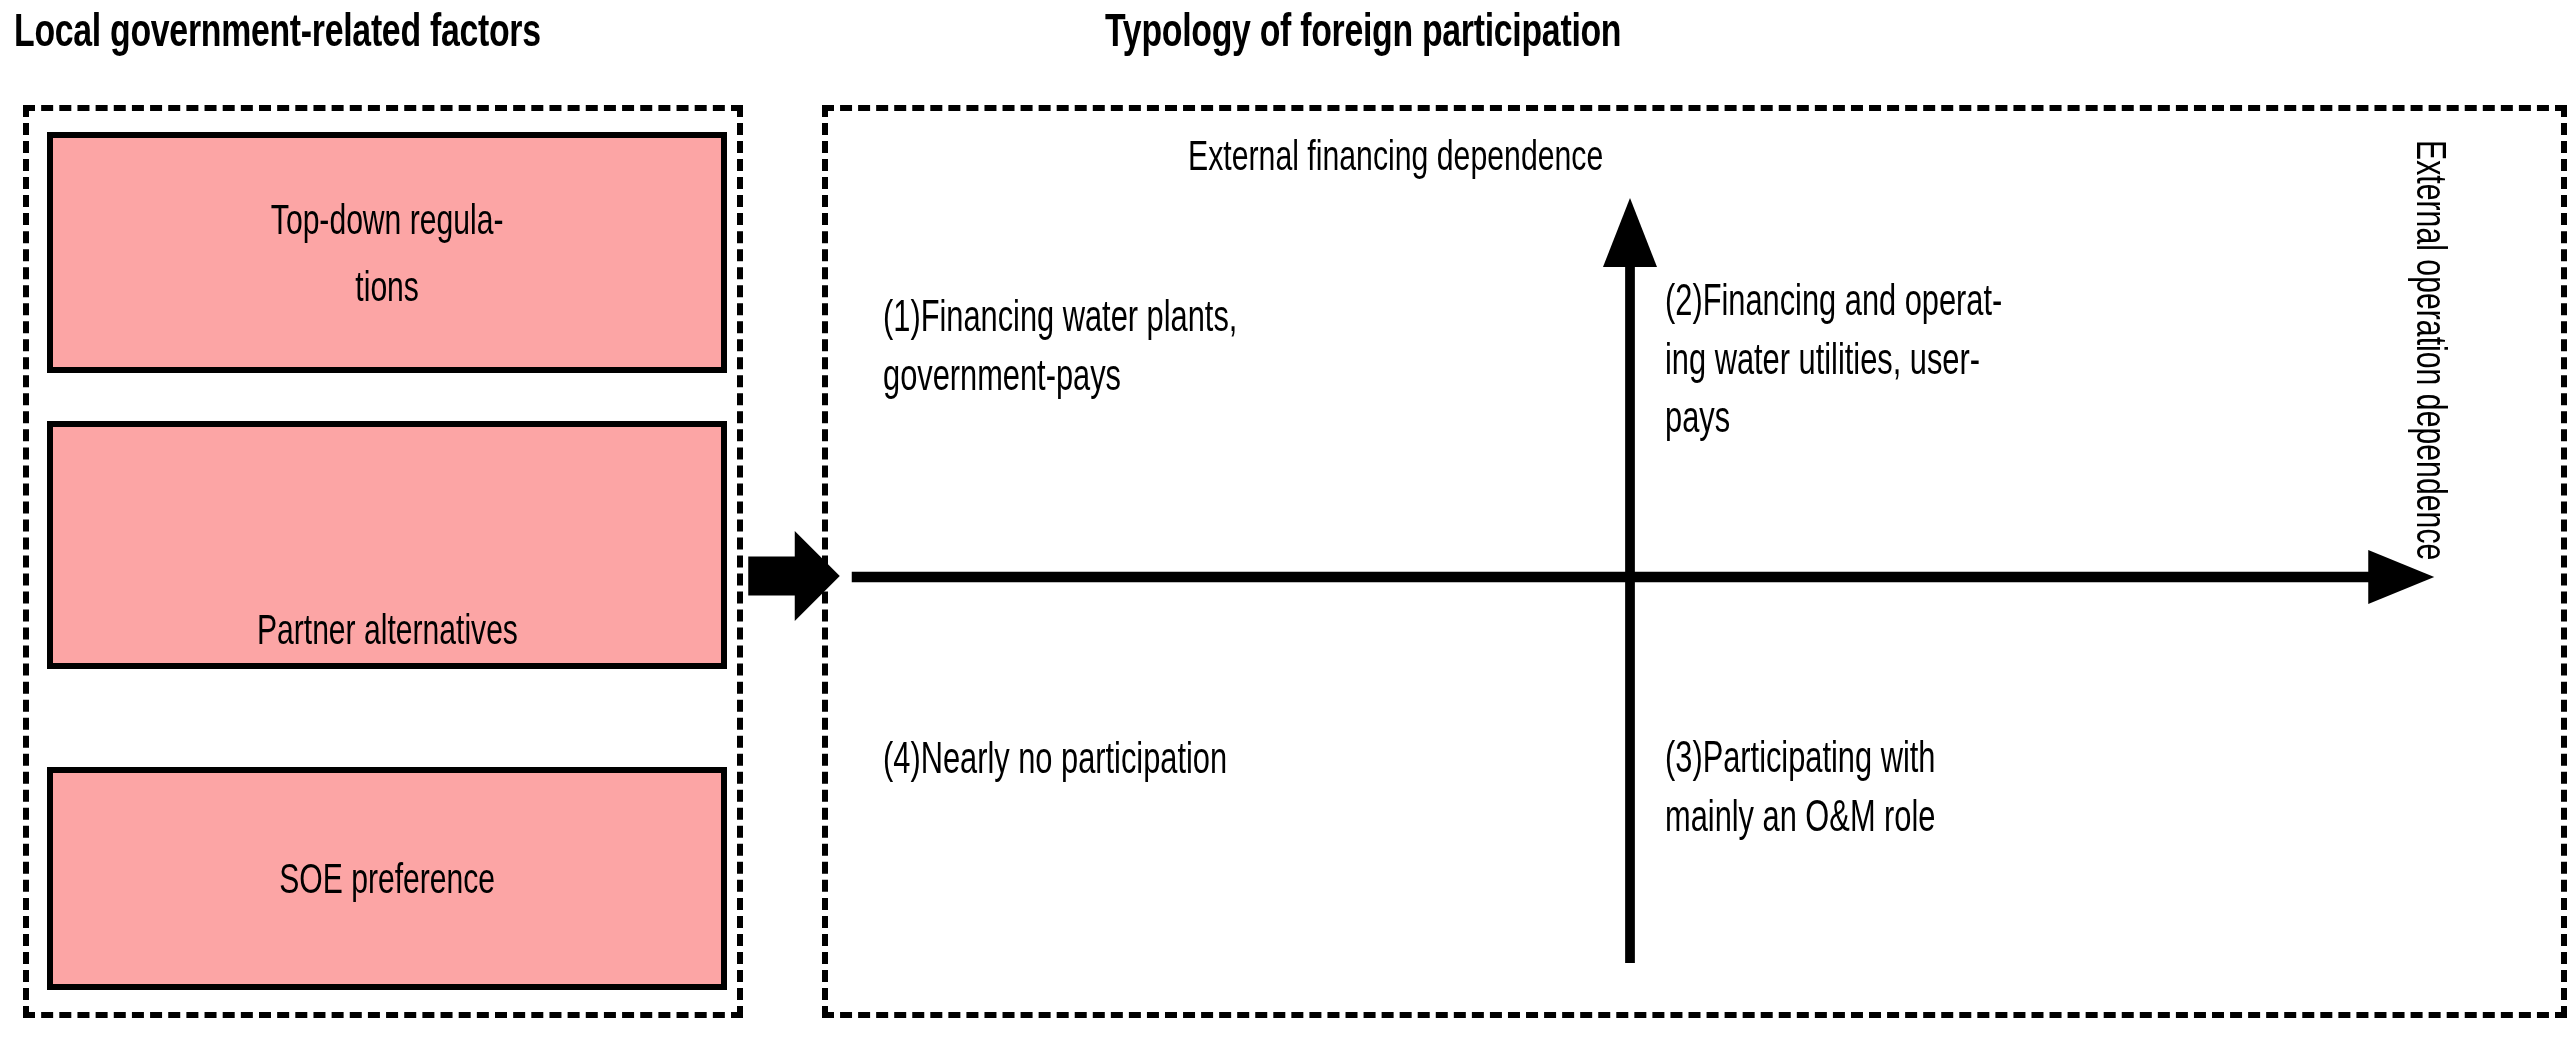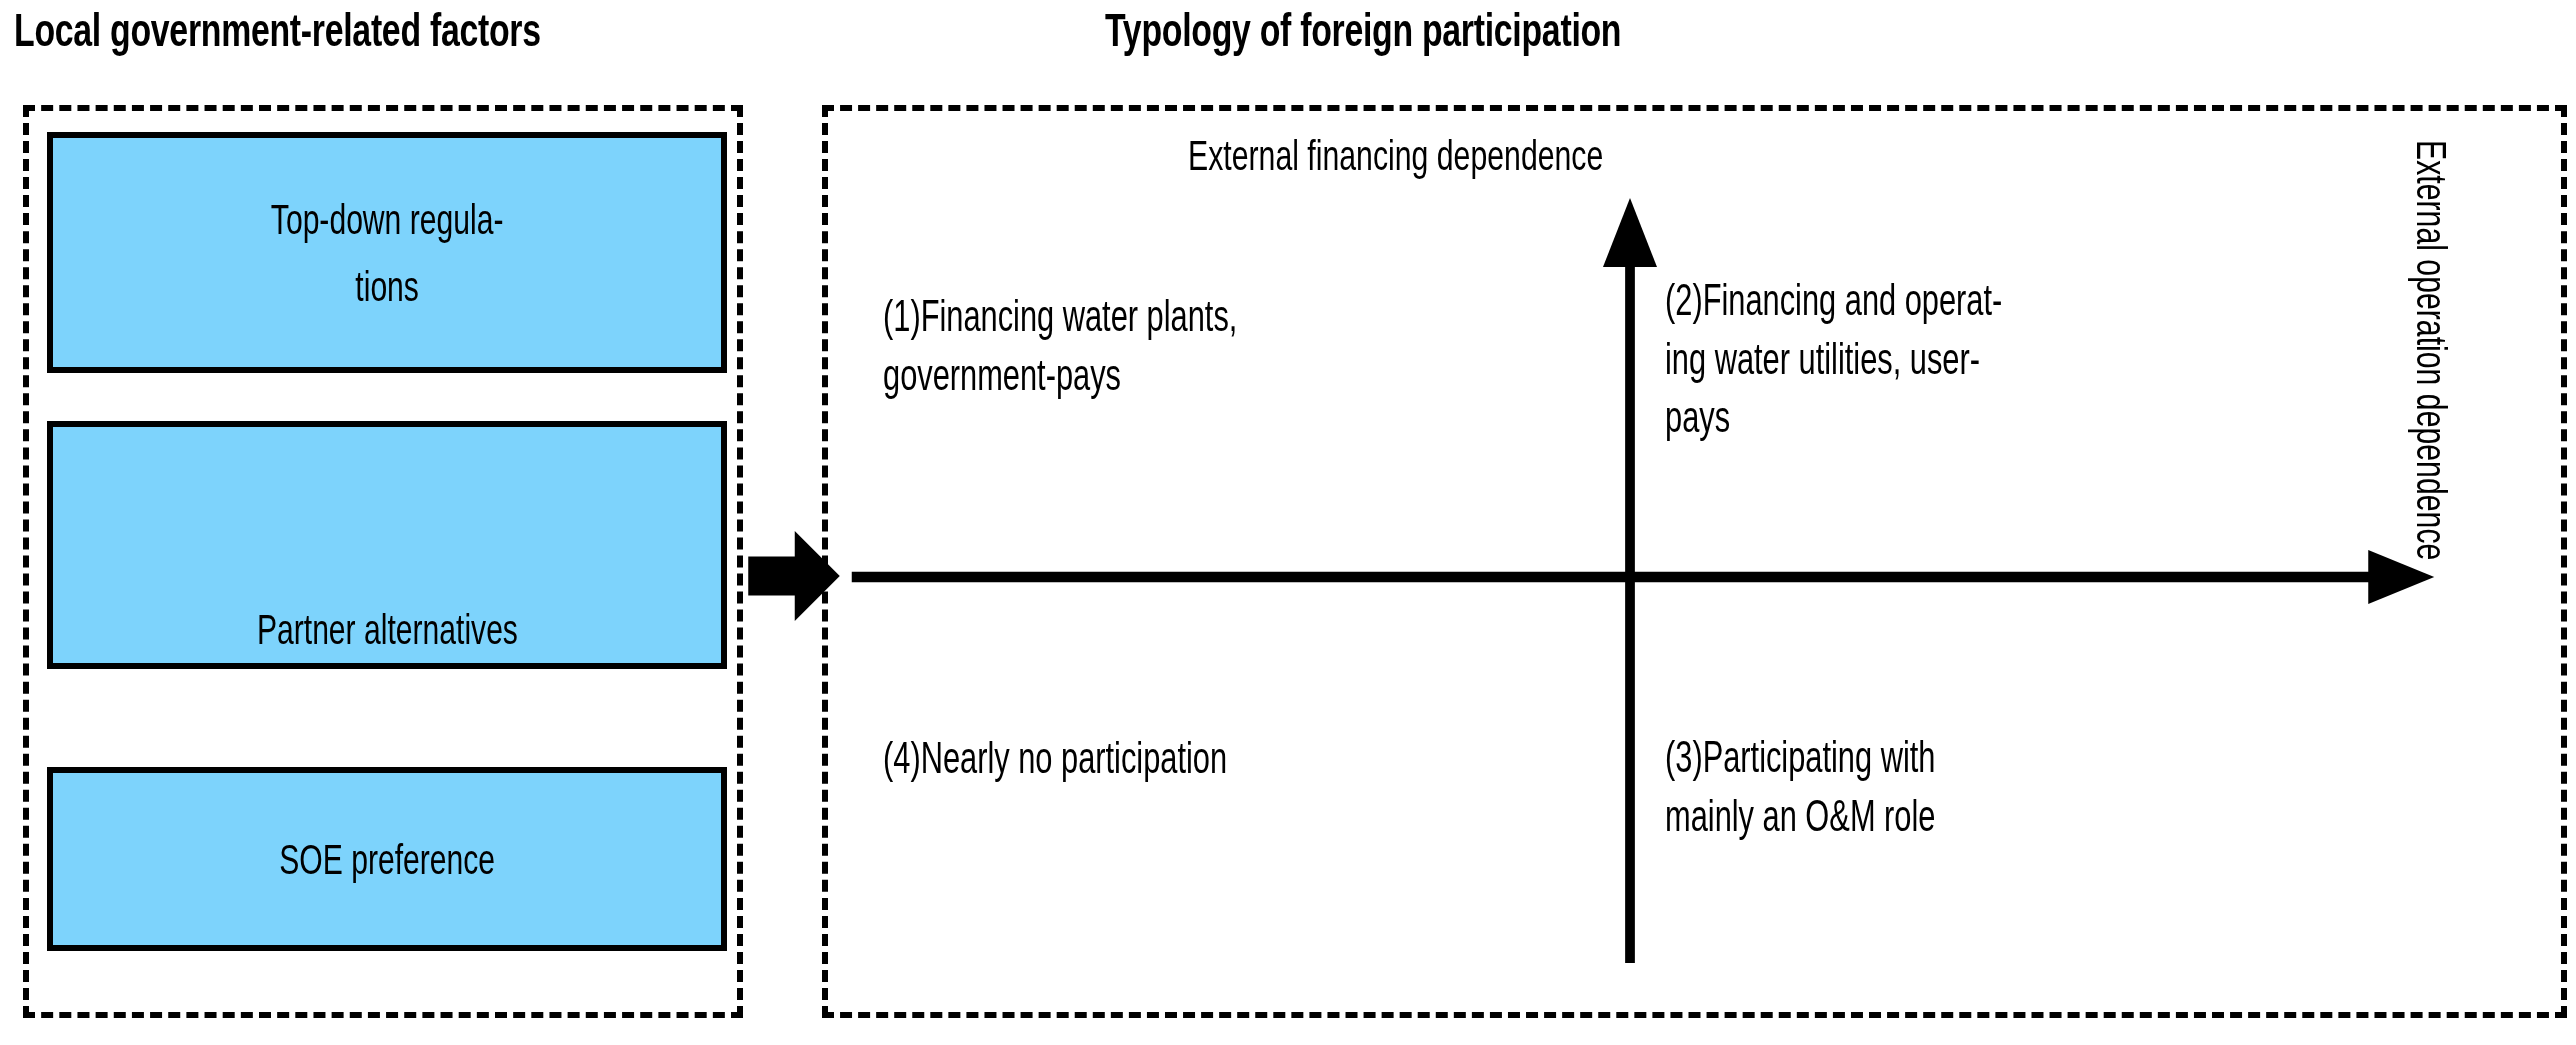--- a/index.html
+++ b/index.html
@@ -27,37 +27,37 @@
     box-sizing:border-box;
     background:transparent;
   }
   #panel-left{left:22.6px;top:105px;width:720px;height:913px;}
   #panel-right{left:822px;top:105px;width:1745px;height:913px;}
 
   
   .factor-box{
     border:6px solid #000;
     box-sizing:border-box;
-    background:#7dd3fc;
+    background:#fca5a5;
     display:flex;
     align-items:center;
     justify-content:center;
     text-align:center;
   }
   .factor-label{
     font-size:43px;
     line-height:1.55;
     transform:scaleX(0.70);
     transform-origin:center center;
     white-space:pre-line;
     display:block;
   }
   #factor-box-0{left:47px;top:132px;width:680px;height:241px;}
   #factor-box-1{left:47px;top:421px;width:680px;height:248px;align-items:flex-end;}
-  #factor-box-2{left:47px;top:767px;width:680px;height:184px;}
+  #factor-box-2{left:47px;top:767px;width:680px;height:223px;}
 
   
   #connector-arrow{left:748px;top:531px;width:92px;height:90px;}
 
   
   #axis-horizontal{left:850px;top:562px;width:1586px;height:30px;}
   #axis-vertical{left:1609px;top:197px;width:42px;height:767px;}
 
   
   .axis-caption{

